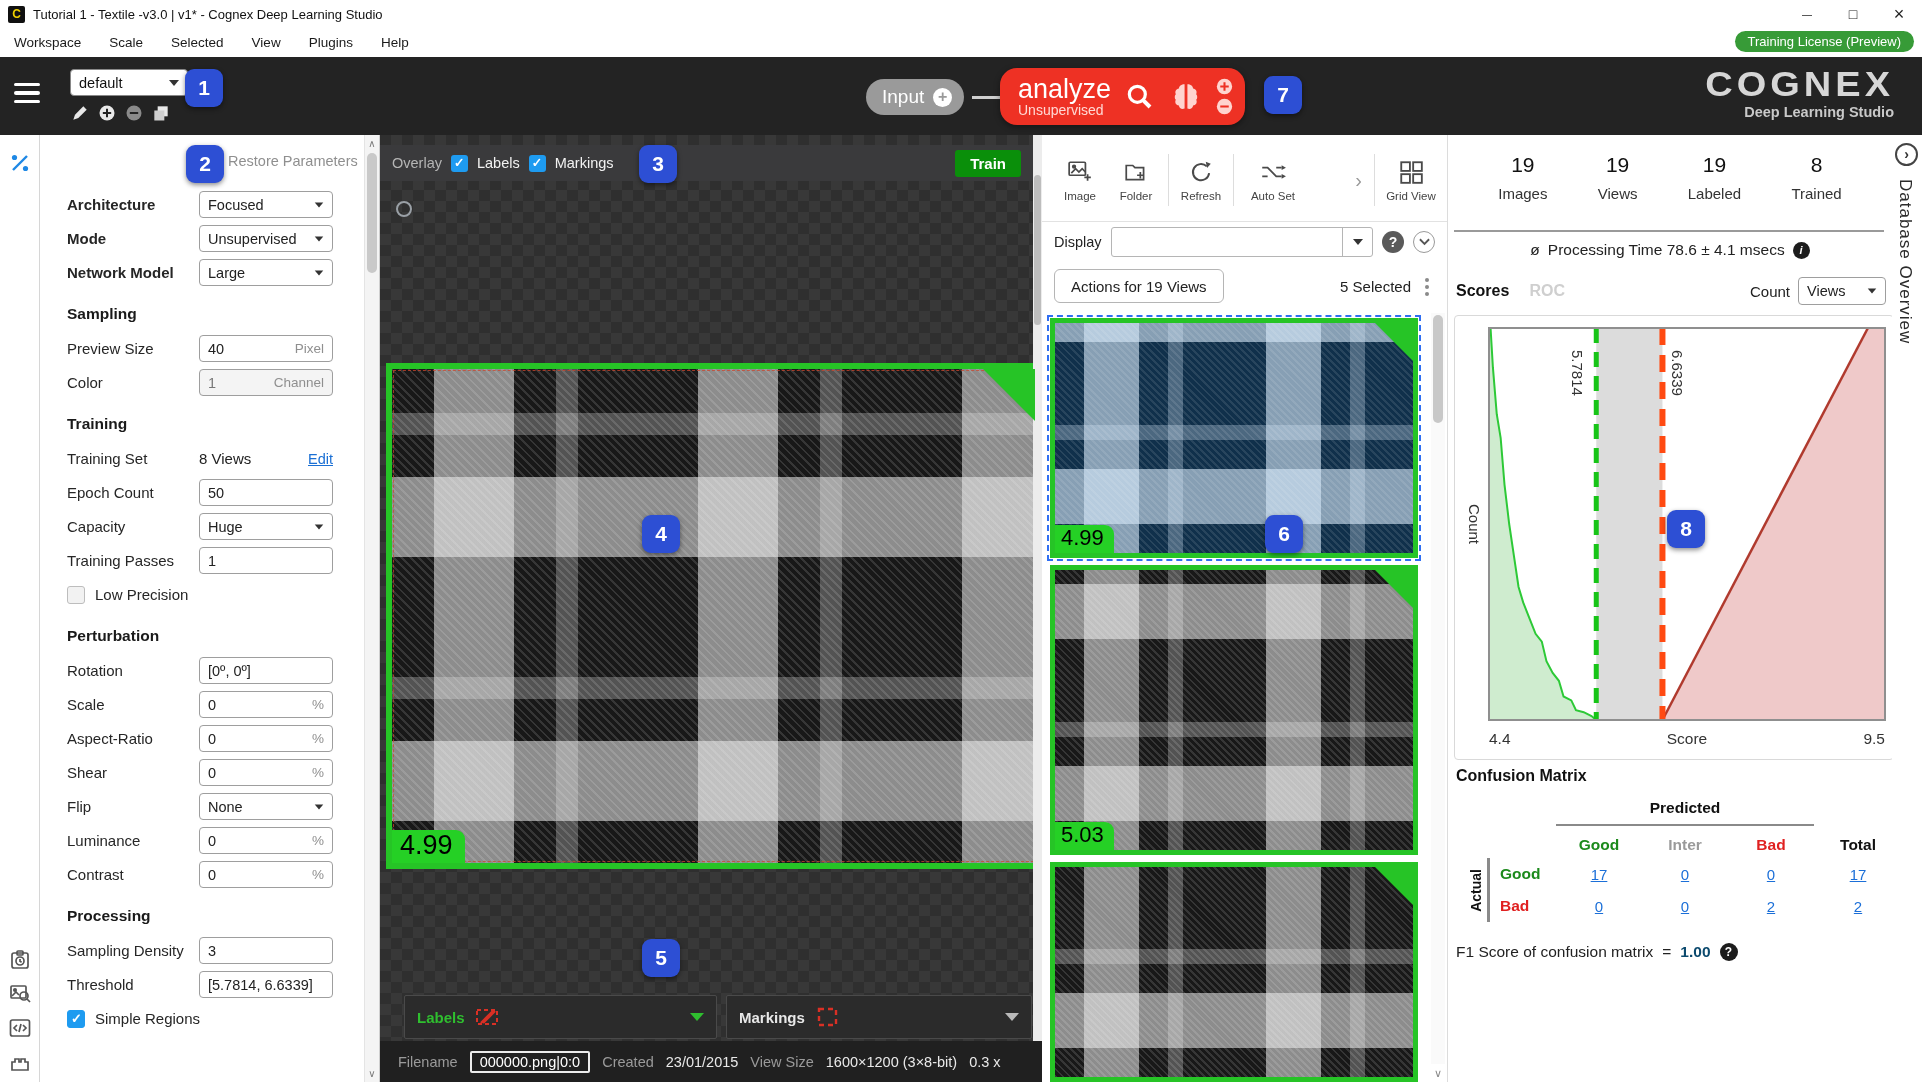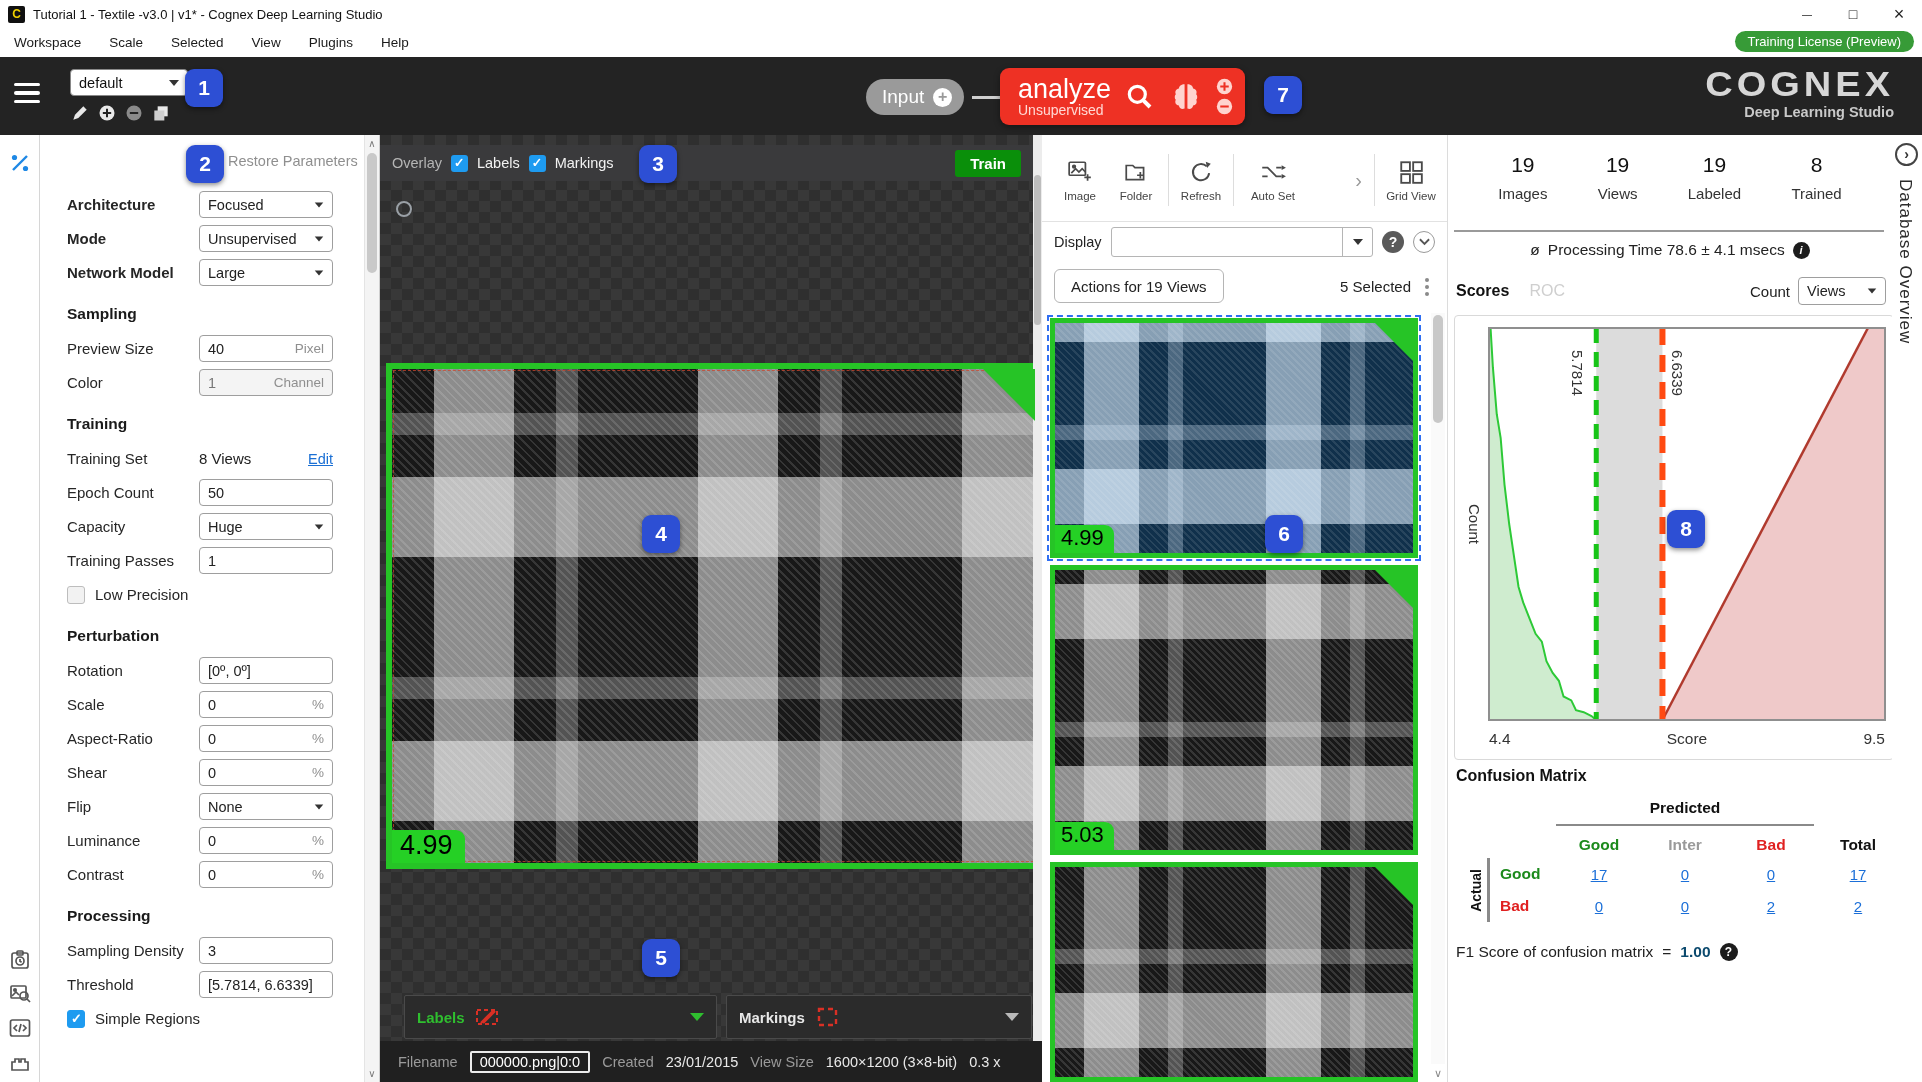--- a/index.html
+++ b/index.html
@@ -26,21 +26,21 @@
   .hamburger i{display:block;height:3.4px;background:#fff;border-radius:2px;}
   .preset-box{position:absolute;left:70px;top:12px;width:118px;height:27px;background:#fff;border:1px solid #888;border-radius:4px;display:flex;align-items:center;padding:0 8px;font-size:14.5px;color:#111;}
   .preset-box .caret{margin-left:auto;}
   .caret{width:0;height:0;border-left:5px solid transparent;border-right:5px solid transparent;border-top:6px solid #333;}
   .preset-icons{position:absolute;left:70px;top:46px;display:flex;align-items:center;gap:7px;}
   .preset-icons svg{display:block;}
   .pill-input{position:absolute;left:866px;top:22px;height:36px;background:#9a9a9a;border-radius:18px;display:flex;align-items:center;gap:9px;padding:0 12px 0 16px;color:#fff;font-size:19px;}
   .plus-circle{width:19px;height:19px;border-radius:50%;background:#fff;color:#9a9a9a;display:flex;align-items:center;justify-content:center;font-size:16px;font-weight:700;}
   .plus-circle::after{content:"+";margin-top:-1px;}
   .connector{position:absolute;left:972px;top:39px;width:48px;height:3px;background:#cfcfcf;}
-  .analyze-pill{position:absolute;left:1000px;top:11px;height:57px;background:#ee3124;border-radius:9px;display:flex;align-items:center;gap:13px;padding:0 12px 0 18px;box-shadow:0 2px 6px rgba(0,0,0,.4);}
+  .analyze-pill{position:absolute;left:1000px;top:11px;height:57px;background:#ee3124;border-radius:17px;display:flex;align-items:center;gap:13px;padding:0 12px 0 18px;box-shadow:0 2px 6px rgba(0,0,0,.4);}
   .an-main{color:#fff;font-size:27px;line-height:27px;}
   .an-sub{color:#ffd9d5;font-size:14px;line-height:15px;}
   .an-pm{display:flex;flex-direction:column;gap:3px;}
   .cognex{position:absolute;right:28px;top:8px;text-align:right;}
   .cognex-main{font-size:38px;font-weight:700;letter-spacing:4px;color:#d6d6d6;line-height:38px;transform:scaleY(.92);}
   .cognex-sub{font-size:14.5px;font-weight:700;color:#c9c9c9;margin-top:1px;}
 
   
   .badge{position:absolute;width:38px;height:38px;background:#2d4fd4;border-radius:9px;color:#fff;font-size:21px;font-weight:700;display:flex;align-items:center;justify-content:center;box-shadow:0 2px 5px rgba(0,0,0,.45);z-index:40;}
 
@@ -144,21 +144,21 @@
   #rightpanel{position:absolute;left:1447px;top:0;width:445px;height:947px;background:#fff;border-left:1px solid #dcdcdc;}
   .stats{position:absolute;left:0;top:8px;width:100%;height:84px;display:flex;justify-content:space-evenly;}
   .stat{text-align:center;padding-top:10px;}
   .stat-v{font-size:21px;color:#111;}
   .stat-l{font-size:15px;color:#333;margin-top:8px;}
   .divider{position:absolute;left:6px;top:95px;width:430px;border-bottom:2px solid #9a9a9a;}
   .proc{position:absolute;left:0;top:106px;width:100%;display:flex;align-items:center;justify-content:center;gap:8px;font-size:15.5px;color:#222;}
   .info-dot{width:17px;height:17px;border-radius:50%;background:#1c1c1c;color:#fff;font-size:11px;font-weight:700;font-style:italic;display:flex;align-items:center;justify-content:center;}
   .tabs-row{position:absolute;left:8px;top:142px;width:430px;display:flex;align-items:center;}
   .tab-active{font-size:16px;font-weight:700;color:#111;}
-  .tab-inactive{font-size:16px;font-weight:400;color:#cfcfcf;margin-left:20px;}
+  .tab-inactive{font-size:16px;font-weight:700;color:#cfcfcf;margin-left:20px;}
   .count-label{margin-left:auto;font-size:15px;color:#222;margin-right:8px;}
   .count-select{width:88px;height:28px;border:1px solid #9e9e9e;border-radius:4px;display:flex;align-items:center;padding:0 8px;font-size:14.5px;color:#222;}
   .count-select .caret{margin-left:auto;transform:scale(.85);}
   .chartbox{position:absolute;left:6px;top:180px;width:440px;height:445px;border:1px solid #d9d9d9;border-radius:4px;padding:4px 0 0 2px;}
   svg text{font-family:"Liberation Sans",sans-serif;}
   .cm-title{position:absolute;left:8px;top:632px;font-size:16px;font-weight:700;color:#111;}
   .cmatrix{position:absolute;left:16px;top:664px;display:grid;grid-template-columns:26px 66px 86px 86px 86px 88px;}
   .cm-pred{grid-column:3/6;text-align:center;font-weight:700;font-size:15.5px;color:#111;border-bottom:2px solid #8a8a8a;padding-bottom:6px;height:27px;}
   .cm-h{height:32px;display:flex;align-items:center;justify-content:center;font-weight:700;font-size:15.5px;padding-top:6px;}
   .cm-actual{grid-row:3/5;display:flex;align-items:center;justify-content:center;border-right:3px solid #8a8a8a;}

